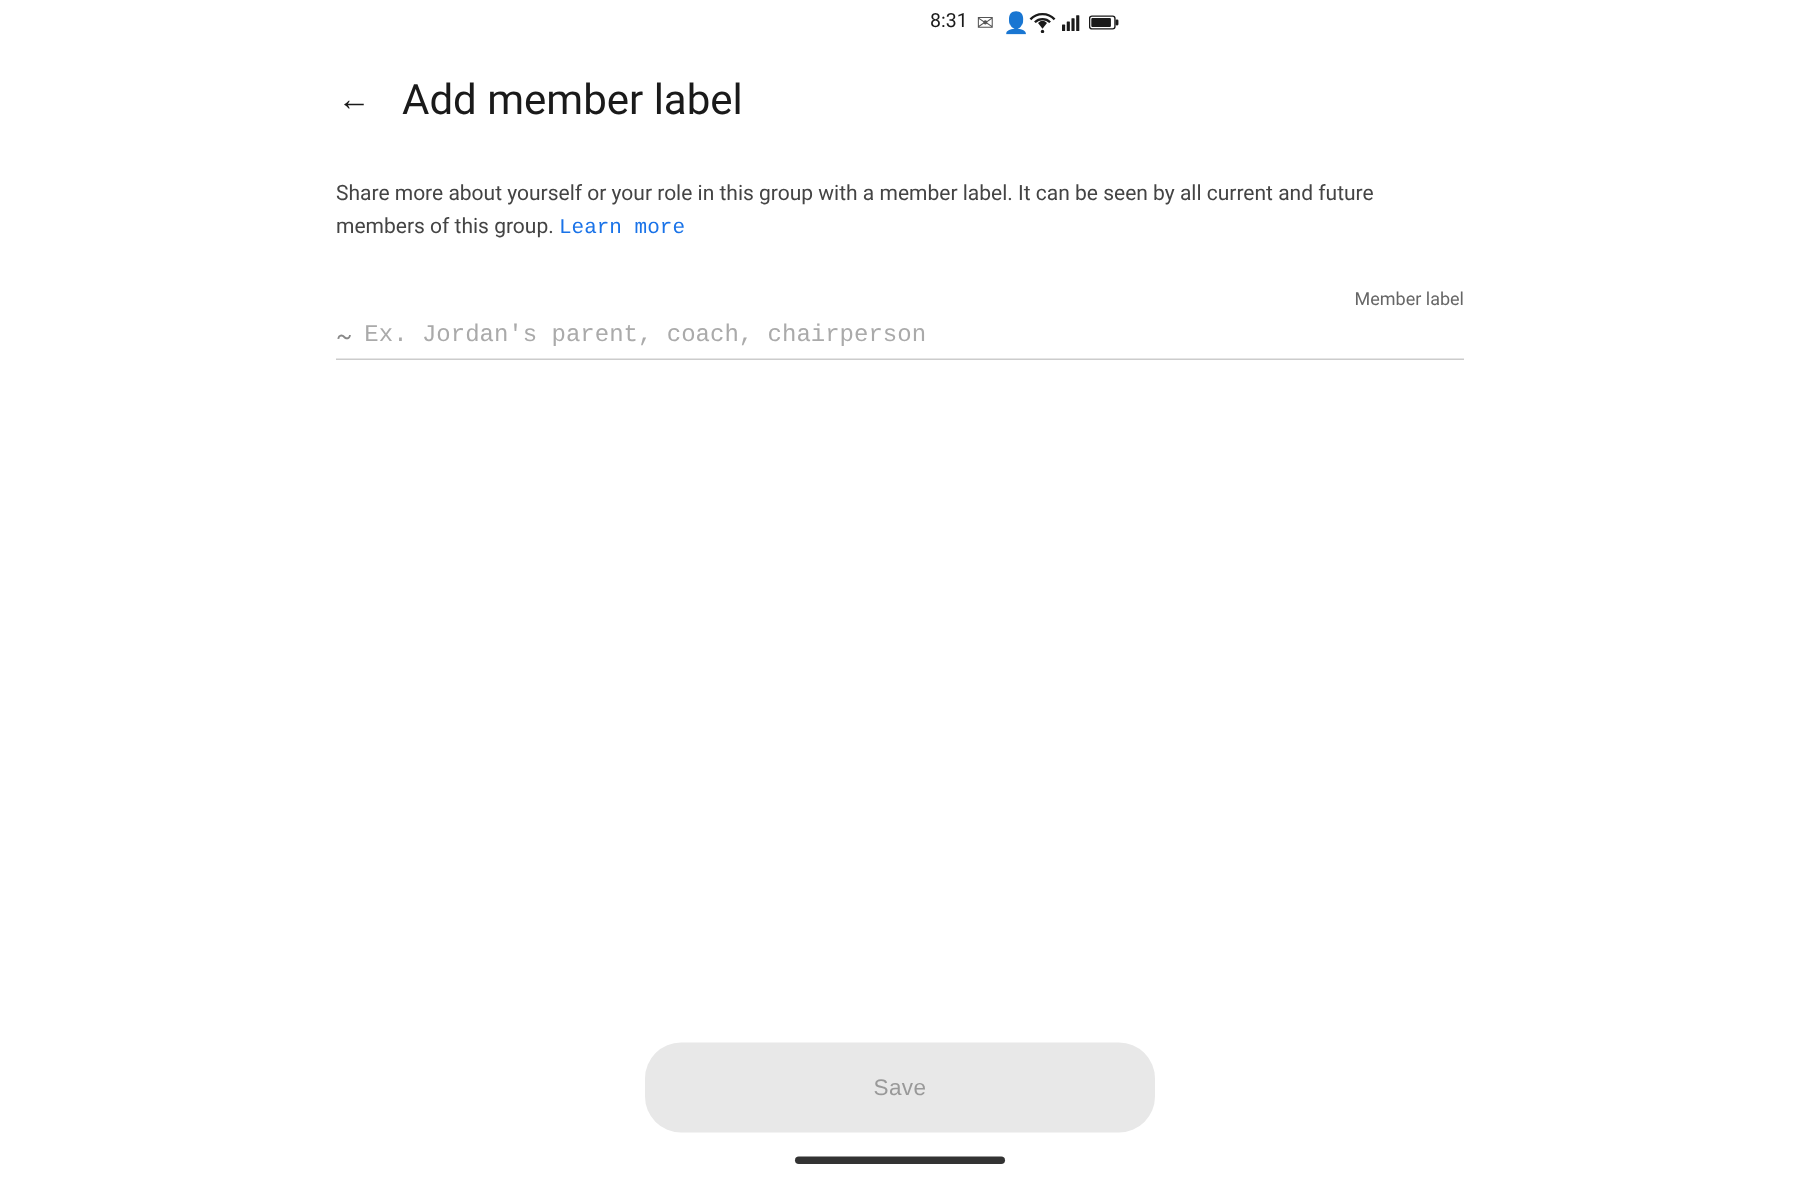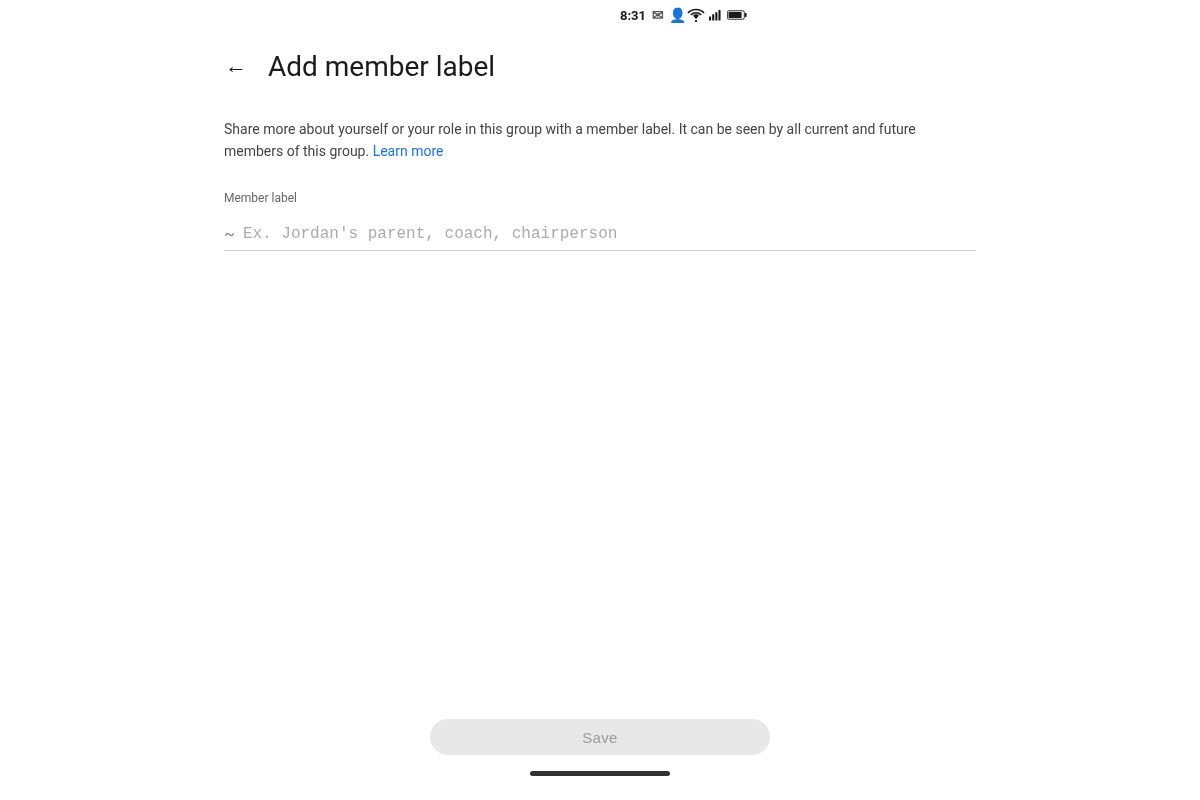--- a/index.html
+++ b/index.html
@@ -21,24 +21,24 @@
     .status-bar {
       display: flex;
       justify-content: space-between;
       align-items: center;
       padding: 8px 420px 8px 420px;
       height: 30px;
     }
 
     .status-left {
       display: flex;
-      align-items: flex-end;
+      align-items: flex-start;
       gap: 6px;
       font-size: 13px;
-      font-weight: 700;
+      font-weight: 400;
       color: #1a1a1a;
     }
 
     .status-right {
       display: flex;
       align-items: center;
       gap: 4px;
     }
 
     
@@ -114,26 +114,28 @@
       font-size: 14px;
       color: #444444;
       line-height: 1.6;
       margin-bottom: 28px;
     }
 
     .learn-more-link {
       color: #1a73e8;
       text-decoration: none;
       cursor: pointer;
+      font-family: Liberation Mono, monospace;
     }
 
     .field-label {
       font-size: 12px;
       color: #666666;
-      margin-bottom: 20px;
+      margin-bottom: 8px;
+      text-align: right;
     }
 
     .input-row {
       display: flex;
       align-items: center;
       border-bottom: 1px solid #cccccc;
       padding-bottom: 6px;
     }
 
     .tilde {
@@ -161,21 +163,21 @@
       padding: 16px 24px 24px;
       display: flex;
       flex-direction: column;
       align-items: center;
       gap: 12px;
     }
 
     .save-button {
       width: 100%;
       max-width: 340px;
-      height: 36px;
+      height: 60px;
       border-radius: 24px;
       border: none;
       background: #e8e8e8;
       color: #999999;
       font-size: 15px;
       font-weight: 500;
       cursor: pointer;
       letter-spacing: 0.02em;
     }
 

